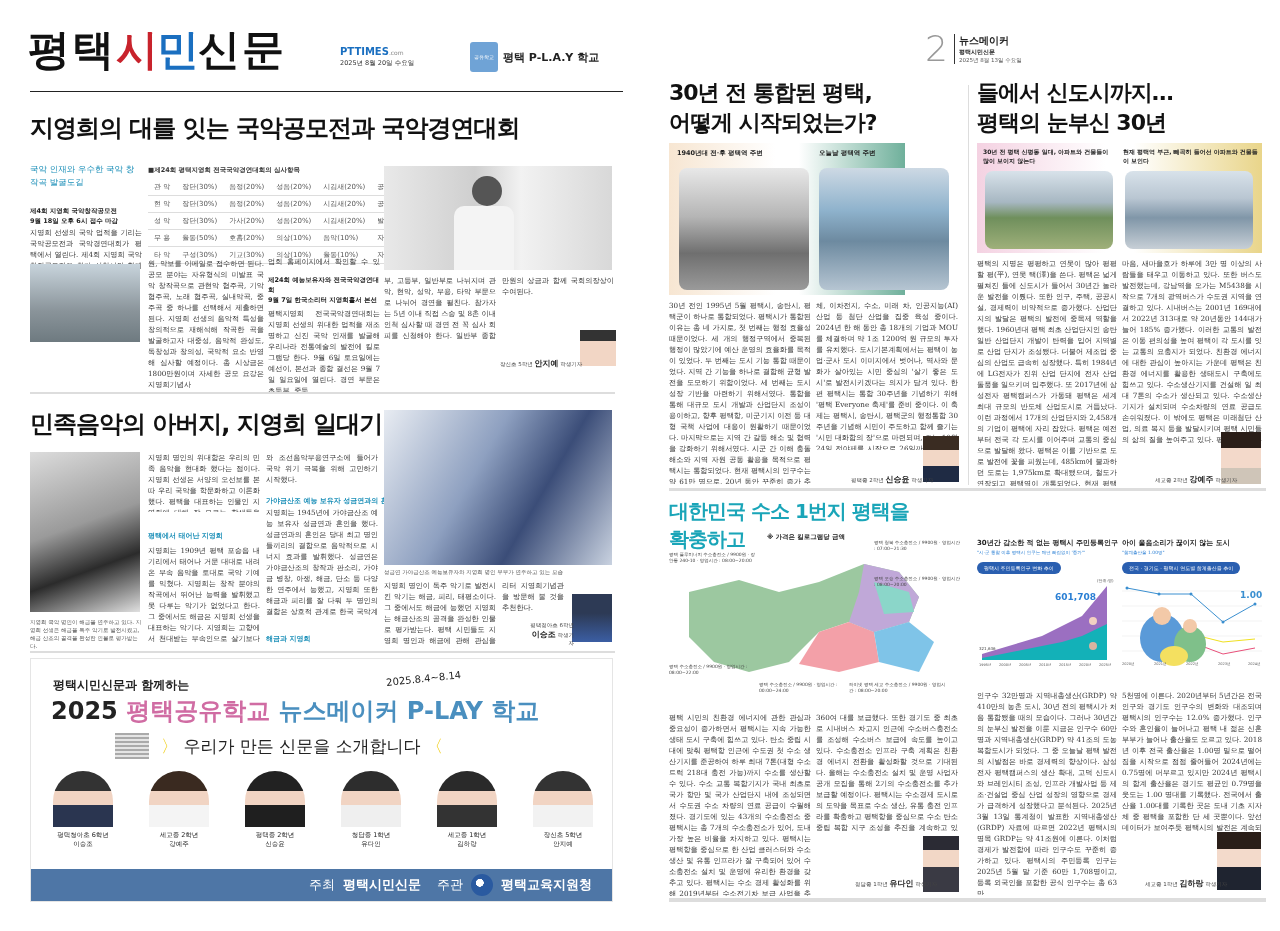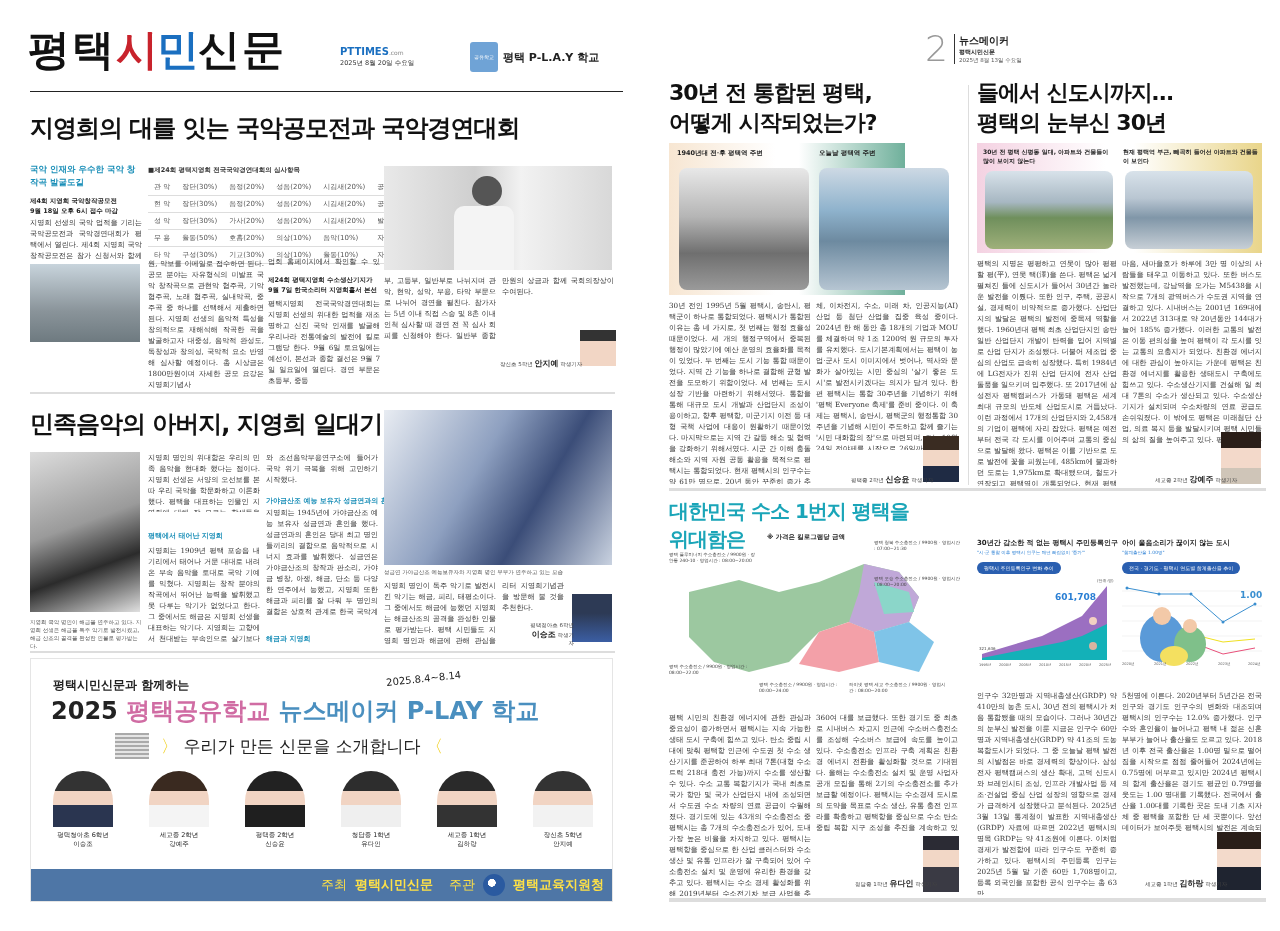--- a/index.html
+++ b/index.html
@@ -37,22 +37,22 @@
   </div>
   <div class="abs" style="left:470px;top:42px;display:flex;align-items:center;gap:5px">
     <div style="width:28px;height:30px;background:#6fa3d6;border-radius:3px;color:#fff;font-size:5px;display:flex;align-items:center;justify-content:center;text-align:center">공유학교</div>
     <span style="font-size:11px;font-weight:bold;color:#222">평택 P-L.A.Y 학교</span>
   </div>
   <div class="rule" style="left:30px;top:91px;width:593px"></div>
 
   <div class="abs hd" style="left:30px;top:112px;font-size:24px">지영희의 대를 잇는 국악공모전과 국악경연대회</div>
 
   <div class="abs" style="left:30px;top:163px;width:112px">
-    <div style="font-size:8.5px;font-weight:bold;color:#1b8fb8;line-height:13px">국악 인재와 우수한 국악 창작곡 발굴도길</div>
-    <div style="font-size:6.5px;font-weight:bold;margin-top:8px">제4회 지영희 국악창작공모전</div>
+    <div style="font-size:8.5px;font-weight:normal;color:#1b8fb8;line-height:13px">국악 인재와 우수한 국악 창작곡 발굴도길</div>
+    <div style="font-size:6.5px;font-weight:bold;margin-top:18px">제4회 지영희 국악창작공모전</div>
     <div style="font-size:6.5px;font-weight:bold;margin-top:1px">9월 18일 오후 6시 접수 마감</div>
     <div class="txt" style="margin-top:1px;height:44px">지영희 선생의 국악 업적을 기리는 국악공모전과 국악경연대회가 평택에서 열린다. 제4회 지영희 국악창작공모전은 참가 신청서와 함께 미디음</div>
   </div>
   <div class="photo" style="left:30px;top:264px;width:110px;height:78px;background:linear-gradient(180deg,#c8d4dc,#8a949a 60%,#6e7a80)"></div>
 
   <div class="abs" style="left:148px;top:166px;width:230px">
     <div style="font-size:6.5px;font-weight:bold;color:#333;margin-bottom:4px">■제24회 평택지영희 전국국악경연대회의 심사항목</div>
     <table class="score">
       <tbody>
           <tr>
@@ -94,21 +94,21 @@
             <td>의상(10%)</td>
             <td>율동(10%)</td>
             <td>자세(10%)</td>
           </tr>
     </tbody>
       </table>
   </div>
   <div class="txt abs" style="left:148px;top:258px;width:116px;height:132px">원, 악보를 이메일로 접수하면 된다. 공모 분야는 자유형식의 미발표 국악 창작곡으로 관현악 협주곡, 기악 협주곡, 노래 협주곡, 실내악곡, 중주곡 중 하나를 선택해서 제출하면 된다. 지영희 선생의 음악적 특성을 창의적으로 재해석해 작곡한 곡을 발굴하고자 대중성, 음악적 완성도, 독창성과 창의성, 국악적 요소 반영해 심사할 예정이다. 총 시상금은 1800만원이며 자세한 공모 요강은 지영희기념사</div>
   <div class="abs" style="left:268px;top:256px;width:112px">
     <div class="txt" style="height:11px;color:#333">업회 홈페이지에서 확인할 수 있다.</div>
-    <div style="font-size:6.5px;font-weight:bold;margin-top:8px;line-height:10px">제24회 평택지영희 수소생산기지가</div>
+    <div style="font-size:6.5px;font-weight:bold;margin-top:8px;line-height:10px">제24회 예능보유자와 전국국악경연대회</div>
     <div style="font-size:6.5px;font-weight:bold;line-height:10px">9월 7일 한국소리터 지영희홀서 본선</div>
     <div class="txt" style="height:88px;margin-top:3px">평택지영희 전국국악경연대회는 지영희 선생의 위대한 업적을 재조명하고 신진 국악 인재를 발굴해 우리나라 전통예술의 발전에 킬로그램당 한다. 9월 6일 토요일에는 예선이, 본선과 종합 결선은 9월 7일 일요일에 열린다. 경연 부문은 초등부, 중등</div>
   </div>
   <div class="photo" style="left:384px;top:166px;width:228px;height:104px;background:linear-gradient(90deg,#e9e9e9,#cfcfcf 40%,#f2f2f2 60%,#d8d8d8)">
     <div style="position:absolute;left:88px;top:10px;width:30px;height:30px;border-radius:50%;background:#555"></div>
     <div style="position:absolute;left:70px;top:40px;width:60px;height:64px;background:#f4f4f4;border-radius:10px 10px 0 0"></div>
   </div>
   <div class="txt abs" style="left:384px;top:275px;width:112px;height:66px">부, 고등부, 일반부로 나뉘지며 관악, 현악, 성악, 무용, 타악 부문으로 나뉘어 경연을 펼친다. 참가자는 5년 이내 직접 스승 및 8촌 이내 인척 심사할 때 경연 전 꼭 심사 회피를 신청해야 한다. 일반부 종합 대상에게는 1000</div>
   <div class="txt abs" style="left:502px;top:275px;width:112px;height:24px">만원의 상금과 함께 국회의장상이 수여된다.</div>
   <div class="photo" style="left:580px;top:330px;width:36px;height:36px;background:linear-gradient(#333 30%,#f2d6c5 30%)"></div>
@@ -177,21 +177,21 @@
         <div style="width:60px;height:56px;margin:0 auto;border-radius:30px 30px 0 0;background:linear-gradient(#2a2a2a 35%,#f1d4c3 35% 60%,#333 60%)"></div>
         <div style="font-size:6.5px;margin-top:4px">세교중 1학년</div>
         <div style="font-size:6.5px">김하랑</div>
       </div>
       <div style="width:80px;text-align:center">
         <div style="width:60px;height:56px;margin:0 auto;border-radius:30px 30px 0 0;background:linear-gradient(#333 35%,#f1d4c3 35% 60%,#f2f2f2 60%)"></div>
         <div style="font-size:6.5px;margin-top:4px">장신초 5학년</div>
         <div style="font-size:6.5px">안지예</div>
       </div>
     </div>
-    <div class="abs" style="left:0;bottom:0;width:581px;height:32px;background:#4e76a6;display:flex;align-items:center;justify-content:flex-end;gap:8px;padding-right:8px;color:#fde047;font-size:13px;font-weight:bold">
+    <div class="abs" style="left:0;bottom:0;width:581px;height:32px;background:#4e76a6;display:flex;align-items:center;justify-content:flex-end;gap:8px;padding-right:20px;color:#ffffff;font-size:13px;font-weight:bold">
       <span style="font-weight:normal">주최</span>
       <span>평택시민신문</span>
       <span style="font-weight:normal;margin-left:8px">주관</span>
       <span style="width:22px;height:22px;border-radius:50%;background:radial-gradient(circle at 40% 40%,#fff 0 20%,#2a5aa0 22%)"></span>
       <span>평택교육지원청</span>
     </div>
   </div>
 </div>
 
 <div class="abs" style="left:650px;top:0;width:5px;height:931px;background:#fff"></div>
@@ -236,21 +236,21 @@
   </div>
   <div class="txt abs" style="left:322px;top:258px;width:140px;height:228px">평택의 지명은 평평하고 연못이 많아 평평할 평(平), 연못 택(澤)을 쓴다. 평택은 넓게 펼쳐진 들에 신도시가 들어서 30년간 놀라운 발전을 이뤘다. 또한 인구, 주택, 공공시설, 경제력이 비약적으로 증가했다. 산업단지의 발달은 평택의 발전에 중목제 역할을 했다. 1960년대 평택 최초 산업단지인 송탄 일반 산업단지 개발이 탄력을 입어 지역별로 산업 단지가 조성됐다. 더불어 제조업 중심의 산업도 급속히 성장했다. 특히 1984년에 LG전자가 진위 산업 단지에 전자 산업 돌풍을 일으키며 입주했다. 또 2017년에 삼성전자 평택캠퍼스가 가동돼 평택은 세계 최대 규모의 반도체 산업도시로 거듭났다. 이런 과정에서 17개의 산업단지와 2,458개의 기업이 평택에 자리 잡았다. 평택은 예전부터 전국 각 도시를 이어주며 교통의 중심으로 발달해 왔다. 평택은 이를 기반으로 도로 발전에 꽃을 피웠는데, 485km에 불과하던 도로는 1,975km로 확대됐으며, 철도가 연장되고 평택역이 개통되었다. 현재 평택역에 정차하는 무궁화호, ITX-</div>
   <div class="txt abs" style="left:467px;top:258px;width:140px;height:188px">마음, 새마을호가 하루에 3만 명 이상의 사람들을 태우고 이동하고 있다. 또한 버스도 발전했는데, 강남역을 오가는 M5438을 시작으로 7개의 광역버스가 수도권 지역을 연결하고 있다. 시내버스는 2001년 169대에서 2022년 313대로 약 20년동안 144대가 늘어 185% 증가했다. 이러한 교통의 발전은 이동 편의성을 높여 평택이 각 도시를 잇는 교통의 요충지가 되었다. 친환경 에너지에 대한 관심이 높아지는 가운데 평택은 친환경 에너지를 활용한 생태도시 구축에도 힘쓰고 있다. 수소생산기지를 건설해 일 최대 7톤의 수소가 생산되고 있다. 수소생산기지가 설치되며 수소차량의 연료 공급도 손쉬워졌다. 이 밖에도 평택은 미래첨단 산업, 의료 복지 등을 발달시키며 평택 시민들의 삶의 질을 높여주고 있다. 평택의 전망은 앞으로 더 눈부신 발전을 이루며 한 단지가, 한 지역이, 한 사회가 한층 더 발전할 것으로 기대된다.</div>
   <div class="photo" style="left:566px;top:432px;width:40px;height:52px;background:linear-gradient(#2a1e18 30%,#f3d9ca 30% 70%,#cfc5b8 70%)"></div>
   <div class="abs byline" style="left:500px;top:474px"><span>세교중 2학년</span> <b>강예주</b> <span>학생기자</span></div>
 
   <div class="gray-rule" style="left:14px;top:488px;width:597px;height:3px"></div>
 
   <div class="abs" style="left:14px;top:497px;font-size:20px;font-weight:bold;color:#1aa5b8;line-height:28px;letter-spacing:-1px">
     <div>대한민국 수소 1번지 평택을</div>
-    <div>위대함은</div>
+    <div>확충하고</div>
   </div>
   <div class="abs" style="left:112px;top:533px;font-size:6.5px;font-weight:bold">※ 가격은 킬로그램당 금액</div>
   <div class="abs" style="left:14px;top:552px;width:292px;height:148px">
     <svg width="292" height="148" viewBox="0 0 292 148">
       <path d="M20 40 L70 28 L110 40 L150 30 L195 12 L230 20 L250 45 L240 70 L205 80 L180 70 L150 80 L120 110 L80 120 L45 110 L20 85 Z" fill="#9cc8a0"></path>
       <path d="M150 80 L180 70 L205 80 L210 110 L170 120 L130 112 Z" fill="#f3a0a8"></path>
       <path d="M195 12 L230 20 L250 45 L240 70 L205 80 L180 70 L190 40 Z" fill="#c0a8d8"></path>
       <path d="M205 80 L240 70 L265 90 L250 120 L210 110 Z" fill="#7fc4e8"></path>
       <path d="M205 30 L240 40 L245 60 L215 62 Z" fill="#8bd6c9"></path>
     </svg>

